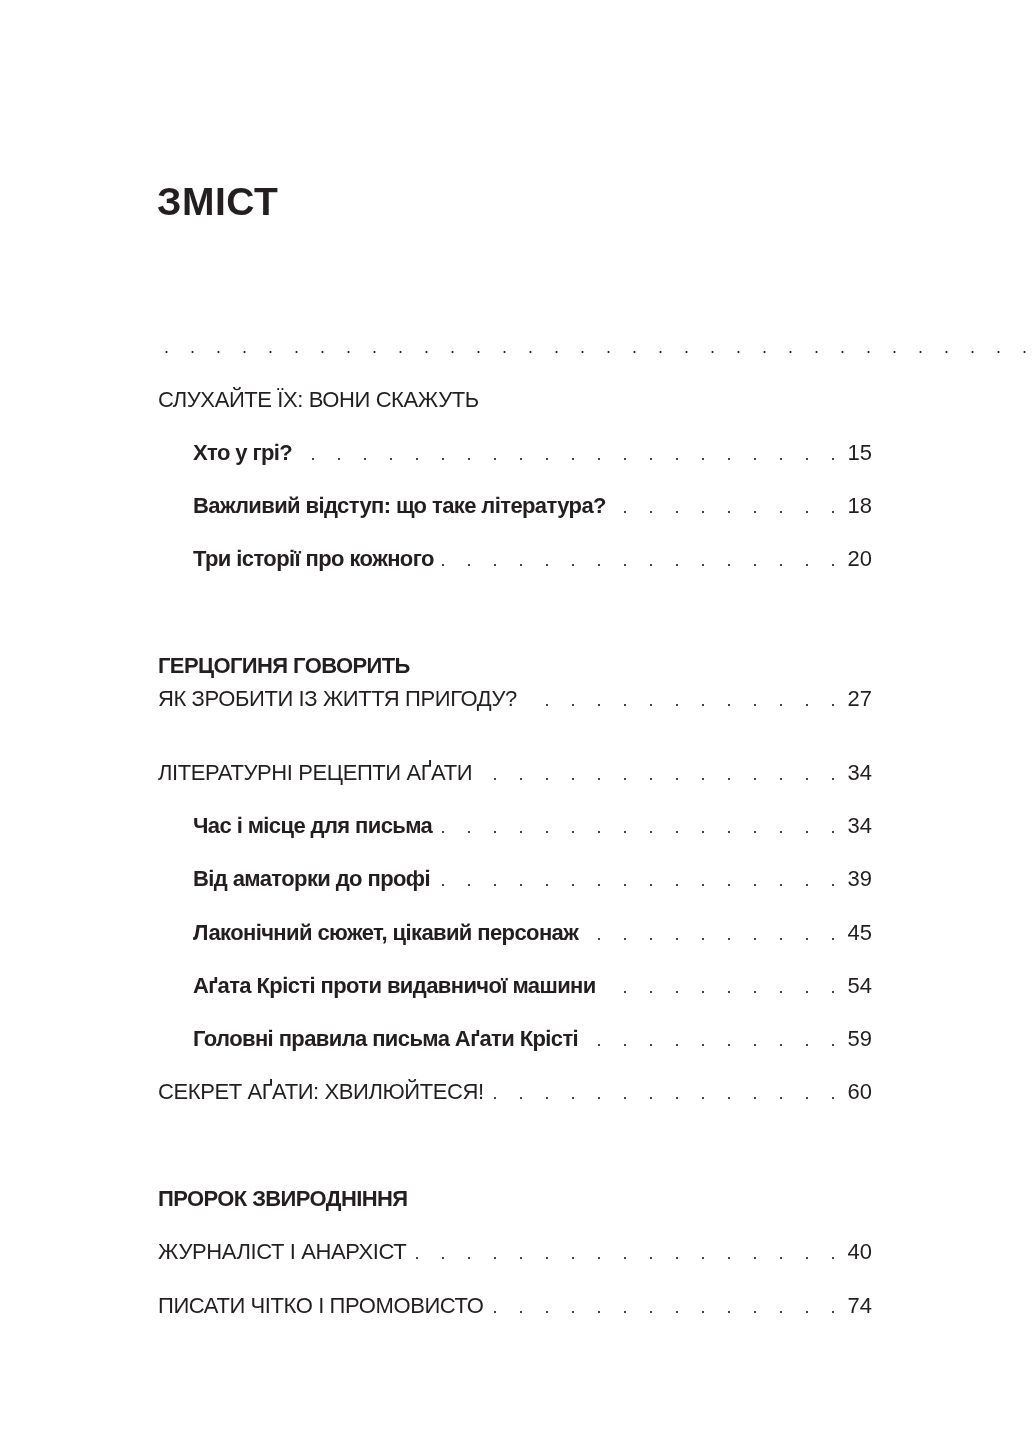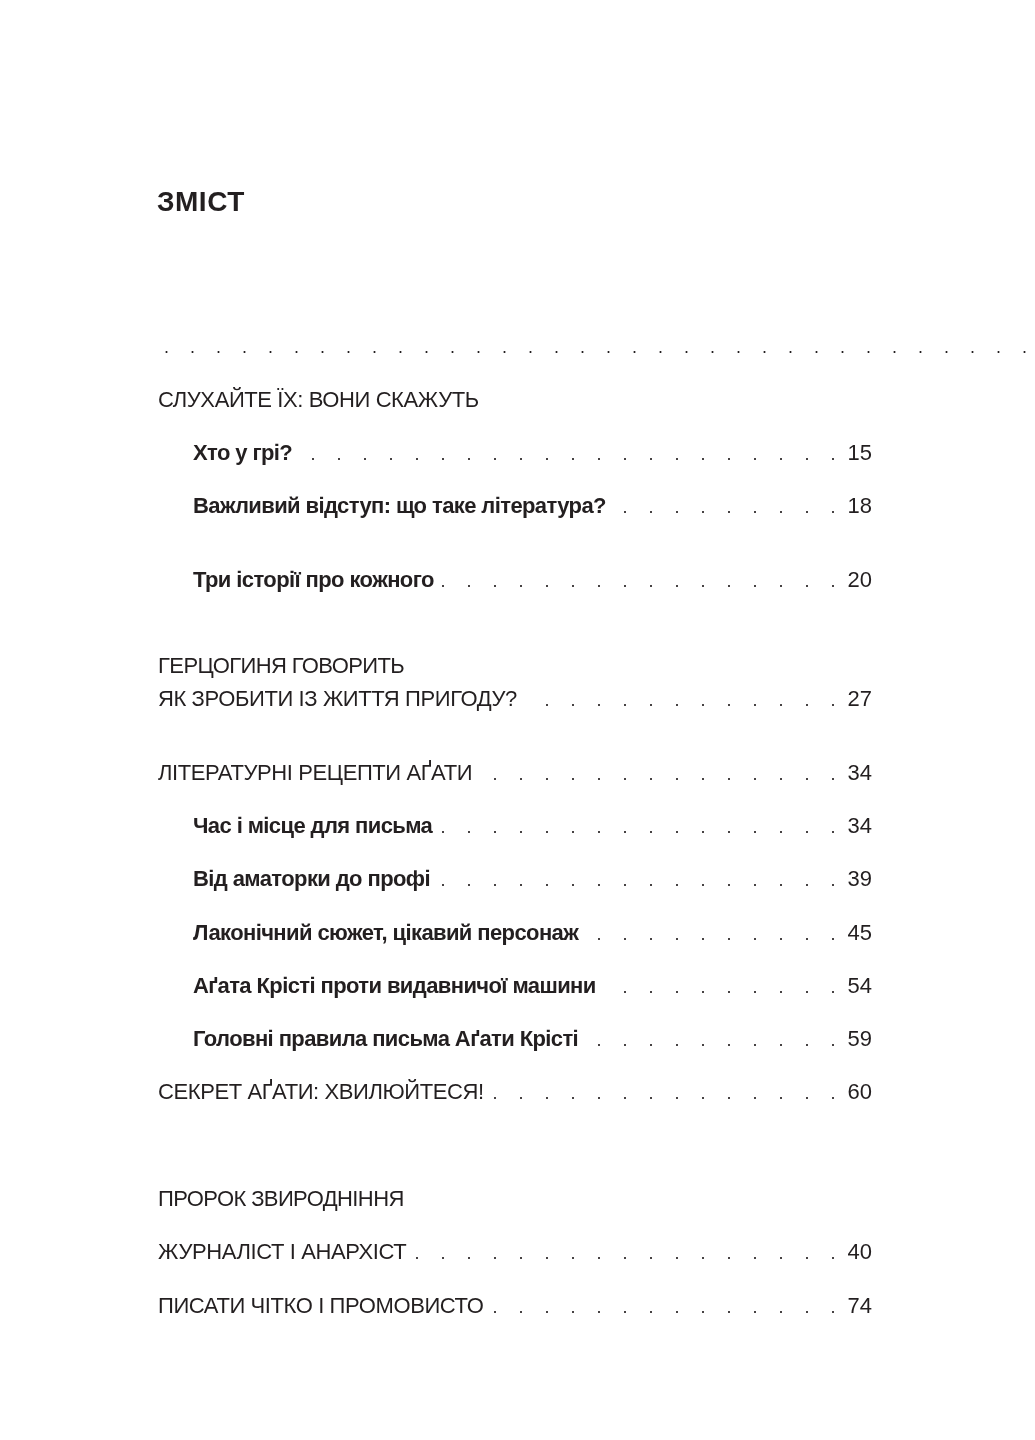--- a/index.html
+++ b/index.html
@@ -12,21 +12,21 @@
       height: 1440px;
       position: relative;
       overflow: hidden;
       font-family: "Liberation Sans", "DejaVu Sans", sans-serif;
       color: #231f20;
     }
     .page-title {
       position: absolute;
       left: 157px;
       top: 178px;
-      font-size: 28px;
+      font-size: 39px;
       font-weight: bold;
       letter-spacing: 0.5px;
       margin: 0;
       line-height: 48px;
     }
     .toc {
       position: absolute;
       left: 158px;
       top: 0;
       width: 714px;
@@ -51,21 +51,21 @@
       font-weight: bold;
       letter-spacing: -0.6px;
       font-size: 22px;
     }
     .toc-row.upper .label {
       font-weight: normal;
       letter-spacing: -0.4px;
       font-size: 22px;
     }
     .toc-row.section .label {
-      font-weight: normal;
+      font-weight: bold;
       letter-spacing: -0.6px;
       font-size: 22px;
     }
     .toc-row .leader {
       flex: 1 1 auto;
       overflow: hidden;
       margin: 0 4px 0 6px;
       color: #231f20;
       letter-spacing: 8px;
       font-size: 18px;
@@ -99,21 +99,21 @@
     <span class="leader">. . . . . . . . . . . . . . . . . . . . . . . . . . . . . . . . . . . . . . . . . .</span>
     <span class="page">15</span>
   </div>
 
   <div class="toc-row bold indent" style="top:491px; width:679px">
     <span class="label">Важливий відступ: що таке література?</span>
     <span class="leader">. . . . . . . . . . . . . . . . . . . . . . . . . . . . . . . . . . . . . . . . . .</span>
     <span class="page">18</span>
   </div>
 
-  <div class="toc-row bold indent" style="top:565px; width:679px">
+  <div class="toc-row bold indent" style="top:544px; width:679px">
     <span class="label">Три історії про кожного</span>
     <span class="leader">. . . . . . . . . . . . . . . . . . . . . . . . . . . . . . . . . . . . . . . . . .</span>
     <span class="page">20</span>
   </div>
 
   <div class="toc-row section" style="top:651px">
     <span class="label">ГЕРЦОГИНЯ ГОВОРИТЬ</span>
   </div>
 
   <div class="toc-row upper" style="top:684px; width:714px">

